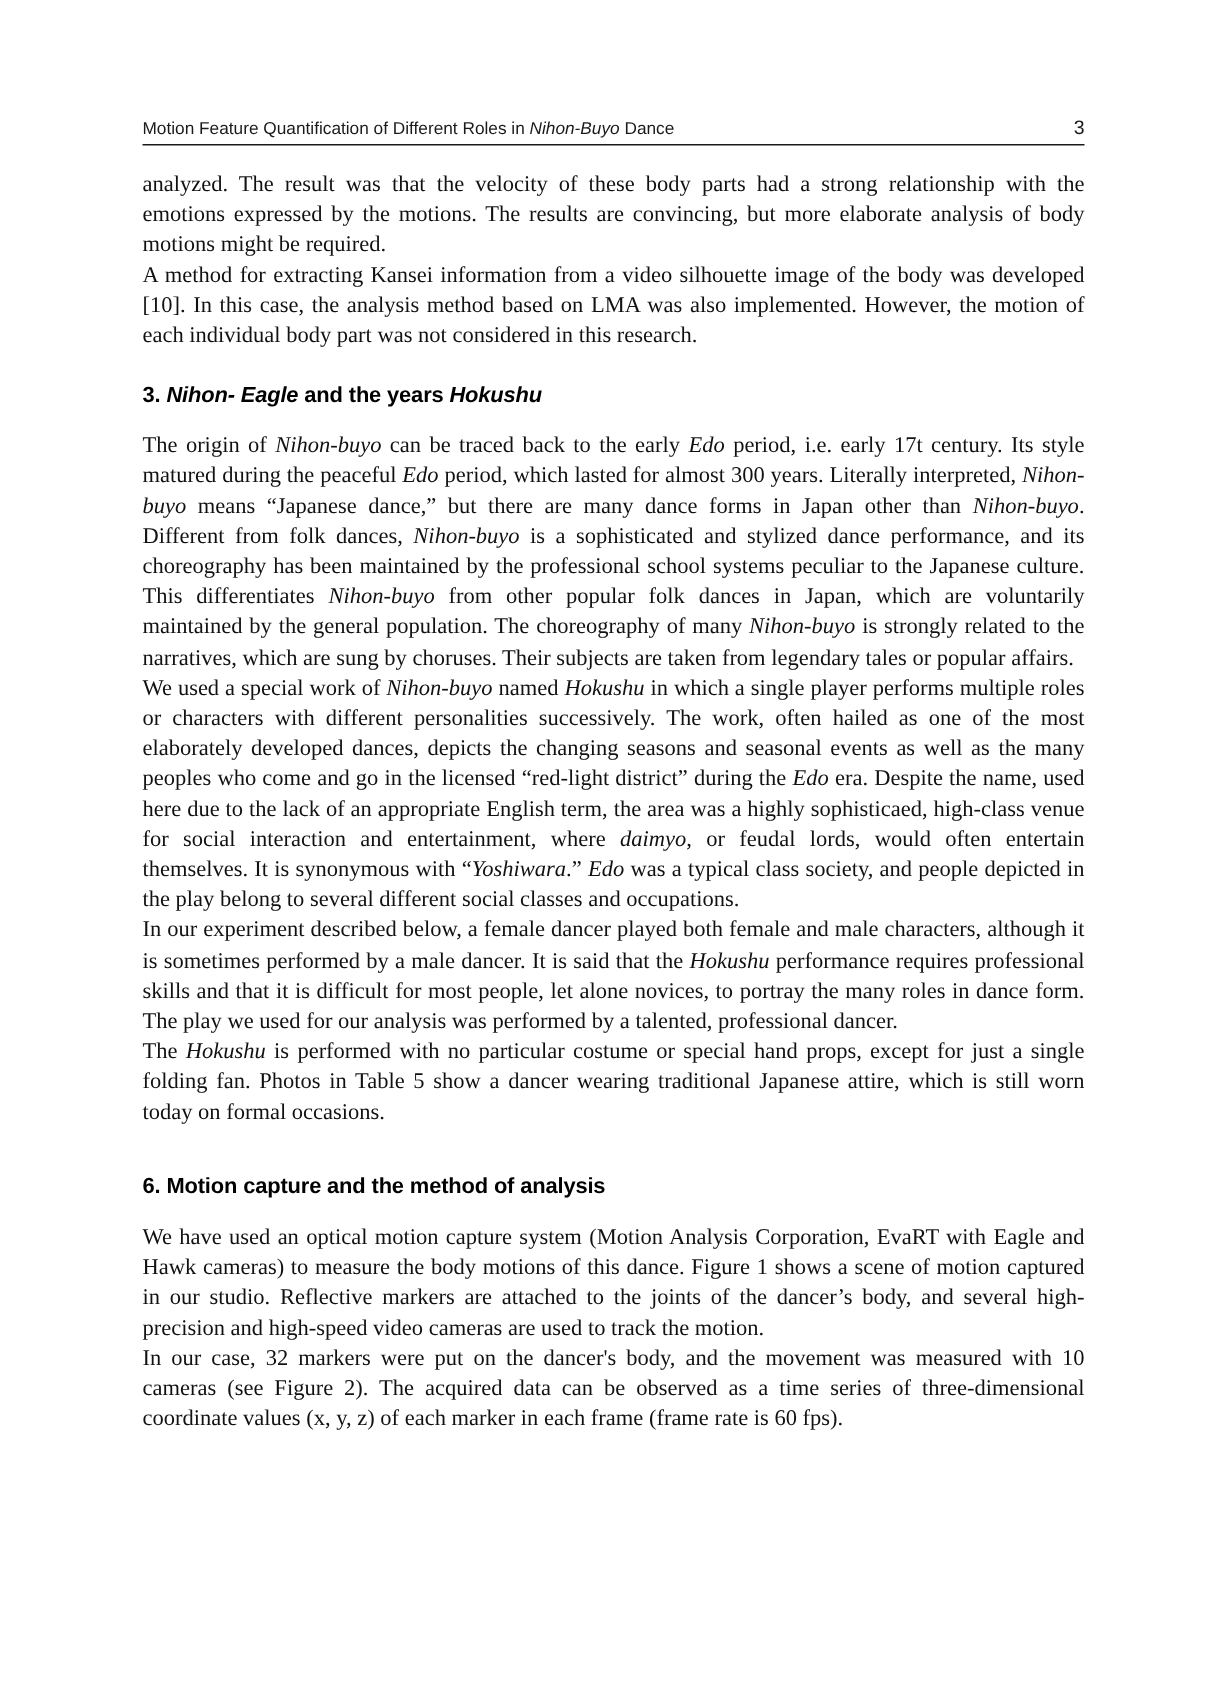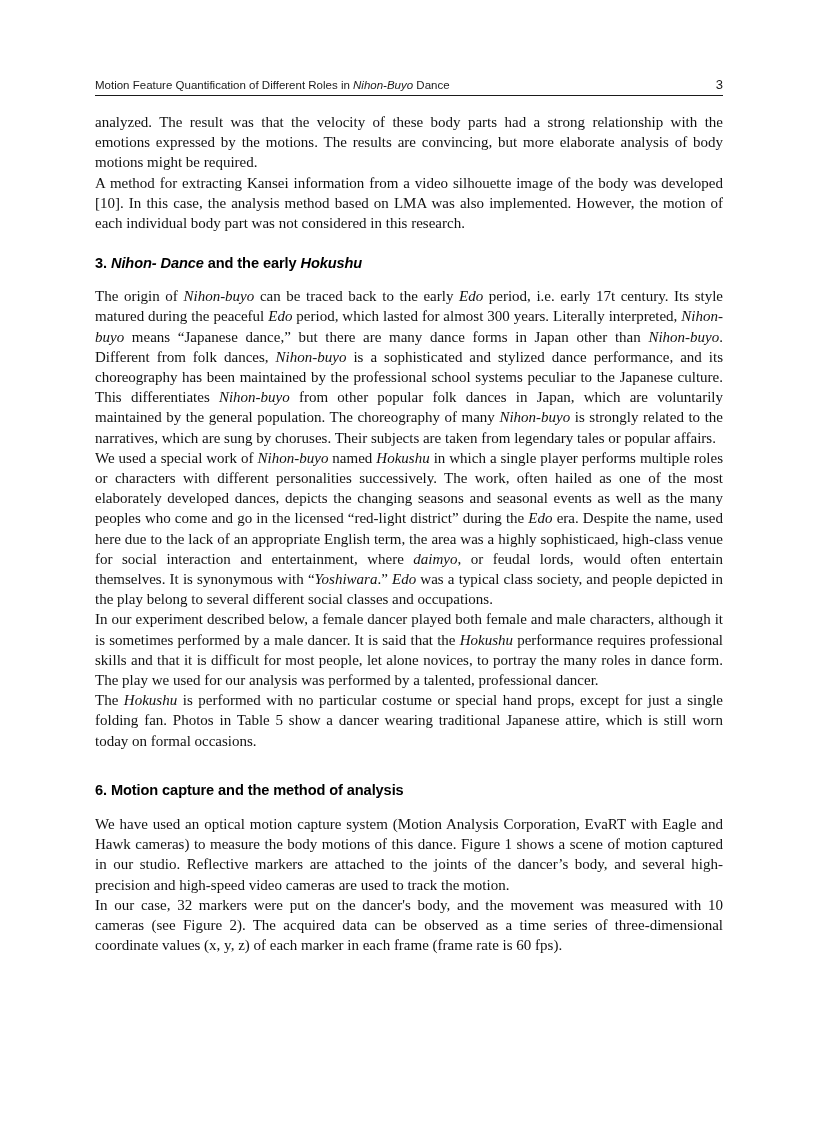--- a/index.html
+++ b/index.html
@@ -105,21 +105,21 @@
     <div class="running-head">
       <span class="rh-title"><span>Motion Feature Quantification of Different Roles in </span><em>Nihon-Buyo</em><span> Dance</span></span>
       <span class="rh-page">3</span>
     </div>
     <hr class="head-rule">
 
     <div class="body-block">
         <p><span>analyzed. The result was that the velocity of these body parts had a strong relationship with the emotions expressed by the motions. The results are convincing, but more elaborate analysis of body motions might be required.</span></p>
         <p><span>A method for extracting Kansei information from a video silhouette image of the body was developed [10]. In this case, the analysis method based on LMA was also implemented. However, the motion of each individual body part was not considered in this research.</span></p>
         <div class="sp-before-h2"></div>
-        <h2 class="section-heading"><span>3. </span><em>Nihon- Dance</em><span> and the early </span><em>Hokushu</em></h2>
+        <h2 class="section-heading"><span>3. </span><em>Nihon- Eagle</em><span> and the years </span><em>Hokushu</em></h2>
         <div class="sp-after-h2"></div>
         <p><span>The origin of </span><em>Nihon-buyo</em><span> can be traced back to the early </span><em>Edo</em><span> period, i.e. early 17t century. Its style matured during the peaceful </span><em>Edo</em><span> period, which lasted for almost 300 years. Literally interpreted, </span><em>Nihon-buyo</em><span> means “Japanese dance,” but there are many dance forms in Japan other than </span><em>Nihon-buyo</em><span>. Different from folk dances, </span><em>Nihon-buyo</em><span> is a sophisticated and stylized dance performance, and its choreography has been maintained by the professional school systems peculiar to the Japanese culture. This differentiates </span><em>Nihon-buyo</em><span> from other popular folk dances in Japan, which are voluntarily maintained by the general population. The choreography of many </span><em>Nihon-buyo</em><span> is strongly related to the narratives, which are sung by choruses. Their subjects are taken from legendary tales or popular affairs.</span></p>
         <p><span>We used a special work of </span><em>Nihon-buyo</em><span> named </span><em>Hokushu</em><span> in which a single player performs multiple roles or characters with different personalities successively. The work, often hailed as one of the most elaborately developed dances, depicts the changing seasons and seasonal events as well as the many peoples who come and go in the licensed “red-light district” during the </span><em>Edo</em><span> era. Despite the name, used here due to the lack of an appropriate English term, the area was a highly sophisticaed, high-class venue for social interaction and entertainment, where </span><em>daimyo</em><span>, or feudal lords, would often entertain themselves. It is synonymous with “</span><em>Yoshiwara</em><span>.” </span><em>Edo</em><span> was a typical class society, and people depicted in the play belong to several different social classes and occupations.</span></p>
         <p><span>In our experiment described below, a female dancer played both female and male characters, although it is sometimes performed by a male dancer. It is said that the </span><em>Hokushu</em><span> performance requires professional skills and that it is difficult for most people, let alone novices, to portray the many roles in dance form. The play we used for our analysis was performed by a talented, professional dancer.</span></p>
         <p><span>The </span><em>Hokushu</em><span> is performed with no particular costume or special hand props, except for just a single folding fan. Photos in Table 5 show a dancer wearing traditional Japanese attire, which is still worn today on formal occasions.</span></p>
         <div class="sp-before-h2-b"></div>
         <h2 class="section-heading"><span>6. Motion capture and the method of analysis</span></h2>
         <div class="sp-after-h2-b"></div>
         <p><span>We have used an optical motion capture system (Motion Analysis Corporation, EvaRT with Eagle and Hawk cameras) to measure the body motions of this dance. Figure 1 shows a scene of motion captured in our studio. Reflective markers are attached to the joints of the dancer’s body, and several high-precision and high-speed video cameras are used to track the motion.</span></p>
         <p><span>In our case, 32 markers were put on the dancer's body, and the movement was measured with 10 cameras (see Figure 2). The acquired data can be observed as a time series of three-dimensional coordinate values (x, y, z) of each marker in each frame (frame rate is 60 fps).</span></p>

